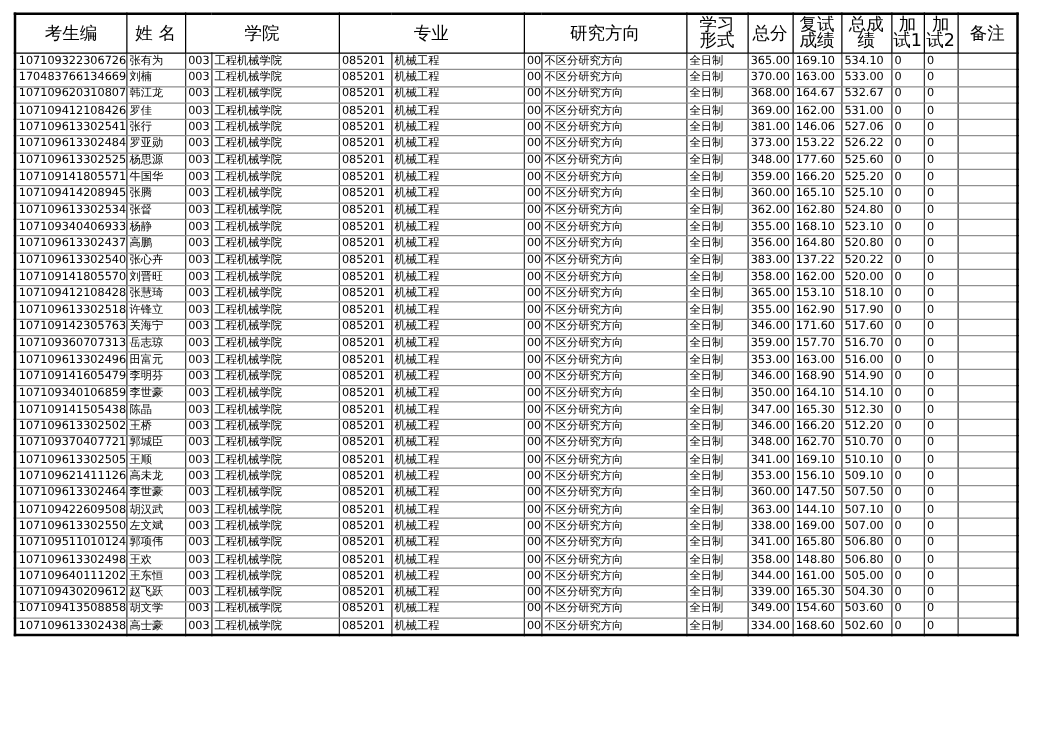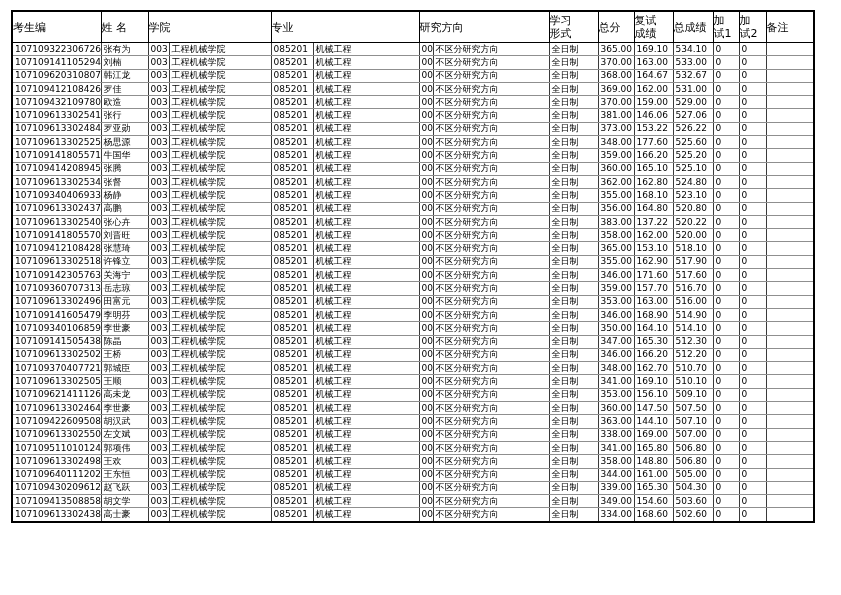--- a/index.html
+++ b/index.html
@@ -17,23 +17,23 @@
     left: 11px;
     top: 10px;
     width: 802px;
     border-collapse: collapse;
     table-layout: fixed;
     border: 2px solid #000000;
     background: #ffffff;
   }
   .score-table th {
     border: 1px solid #000000;
-    font-size: 11px;
+    font-size: 14px;
     font-weight: normal;
-    text-align: left;
+    text-align: center;
     vertical-align: middle;
     white-space: pre-line;
     line-height: 13px;
     padding: 0;
     height: 30px;
     overflow: hidden;
   }
   .score-table td {
     border-left: 1px solid #3a3a3a;
     border-right: 1px solid #3a3a3a;
@@ -106,21 +106,21 @@
         <td class="c-rd">不区分研究方向</td>
         <td class="c-form">全日制</td>
         <td class="c-total">365.00</td>
         <td class="c-retest">169.10</td>
         <td class="c-final">534.10</td>
         <td class="c-extra1">0</td>
         <td class="c-extra2">0</td>
         <td class="c-note"></td>
       </tr>
       <tr>
-        <td class="c-id">107109141105294</td>
+        <td class="c-id">170483766134669</td>
         <td class="c-name">刘楠</td>
         <td class="c-college_code">003</td>
         <td class="c-college">工程机械学院</td>
         <td class="c-major_code">085201</td>
         <td class="c-major">机械工程</td>
         <td class="c-rd_code">00</td>
         <td class="c-rd">不区分研究方向</td>
         <td class="c-form">全日制</td>
         <td class="c-total">370.00</td>
         <td class="c-retest">163.00</td>
@@ -152,37 +152,20 @@
         <td class="c-college_code">003</td>
         <td class="c-college">工程机械学院</td>
         <td class="c-major_code">085201</td>
         <td class="c-major">机械工程</td>
         <td class="c-rd_code">00</td>
         <td class="c-rd">不区分研究方向</td>
         <td class="c-form">全日制</td>
         <td class="c-total">369.00</td>
         <td class="c-retest">162.00</td>
         <td class="c-final">531.00</td>
-        <td class="c-extra1">0</td>
-        <td class="c-extra2">0</td>
-        <td class="c-note"></td>
-      </tr>
-      <tr>
-        <td class="c-id">107109432109780</td>
-        <td class="c-name">欧造</td>
-        <td class="c-college_code">003</td>
-        <td class="c-college">工程机械学院</td>
-        <td class="c-major_code">085201</td>
-        <td class="c-major">机械工程</td>
-        <td class="c-rd_code">00</td>
-        <td class="c-rd">不区分研究方向</td>
-        <td class="c-form">全日制</td>
-        <td class="c-total">370.00</td>
-        <td class="c-retest">159.00</td>
-        <td class="c-final">529.00</td>
         <td class="c-extra1">0</td>
         <td class="c-extra2">0</td>
         <td class="c-note"></td>
       </tr>
       <tr>
         <td class="c-id">107109613302541</td>
         <td class="c-name">张行</td>
         <td class="c-college_code">003</td>
         <td class="c-college">工程机械学院</td>
         <td class="c-major_code">085201</td>

